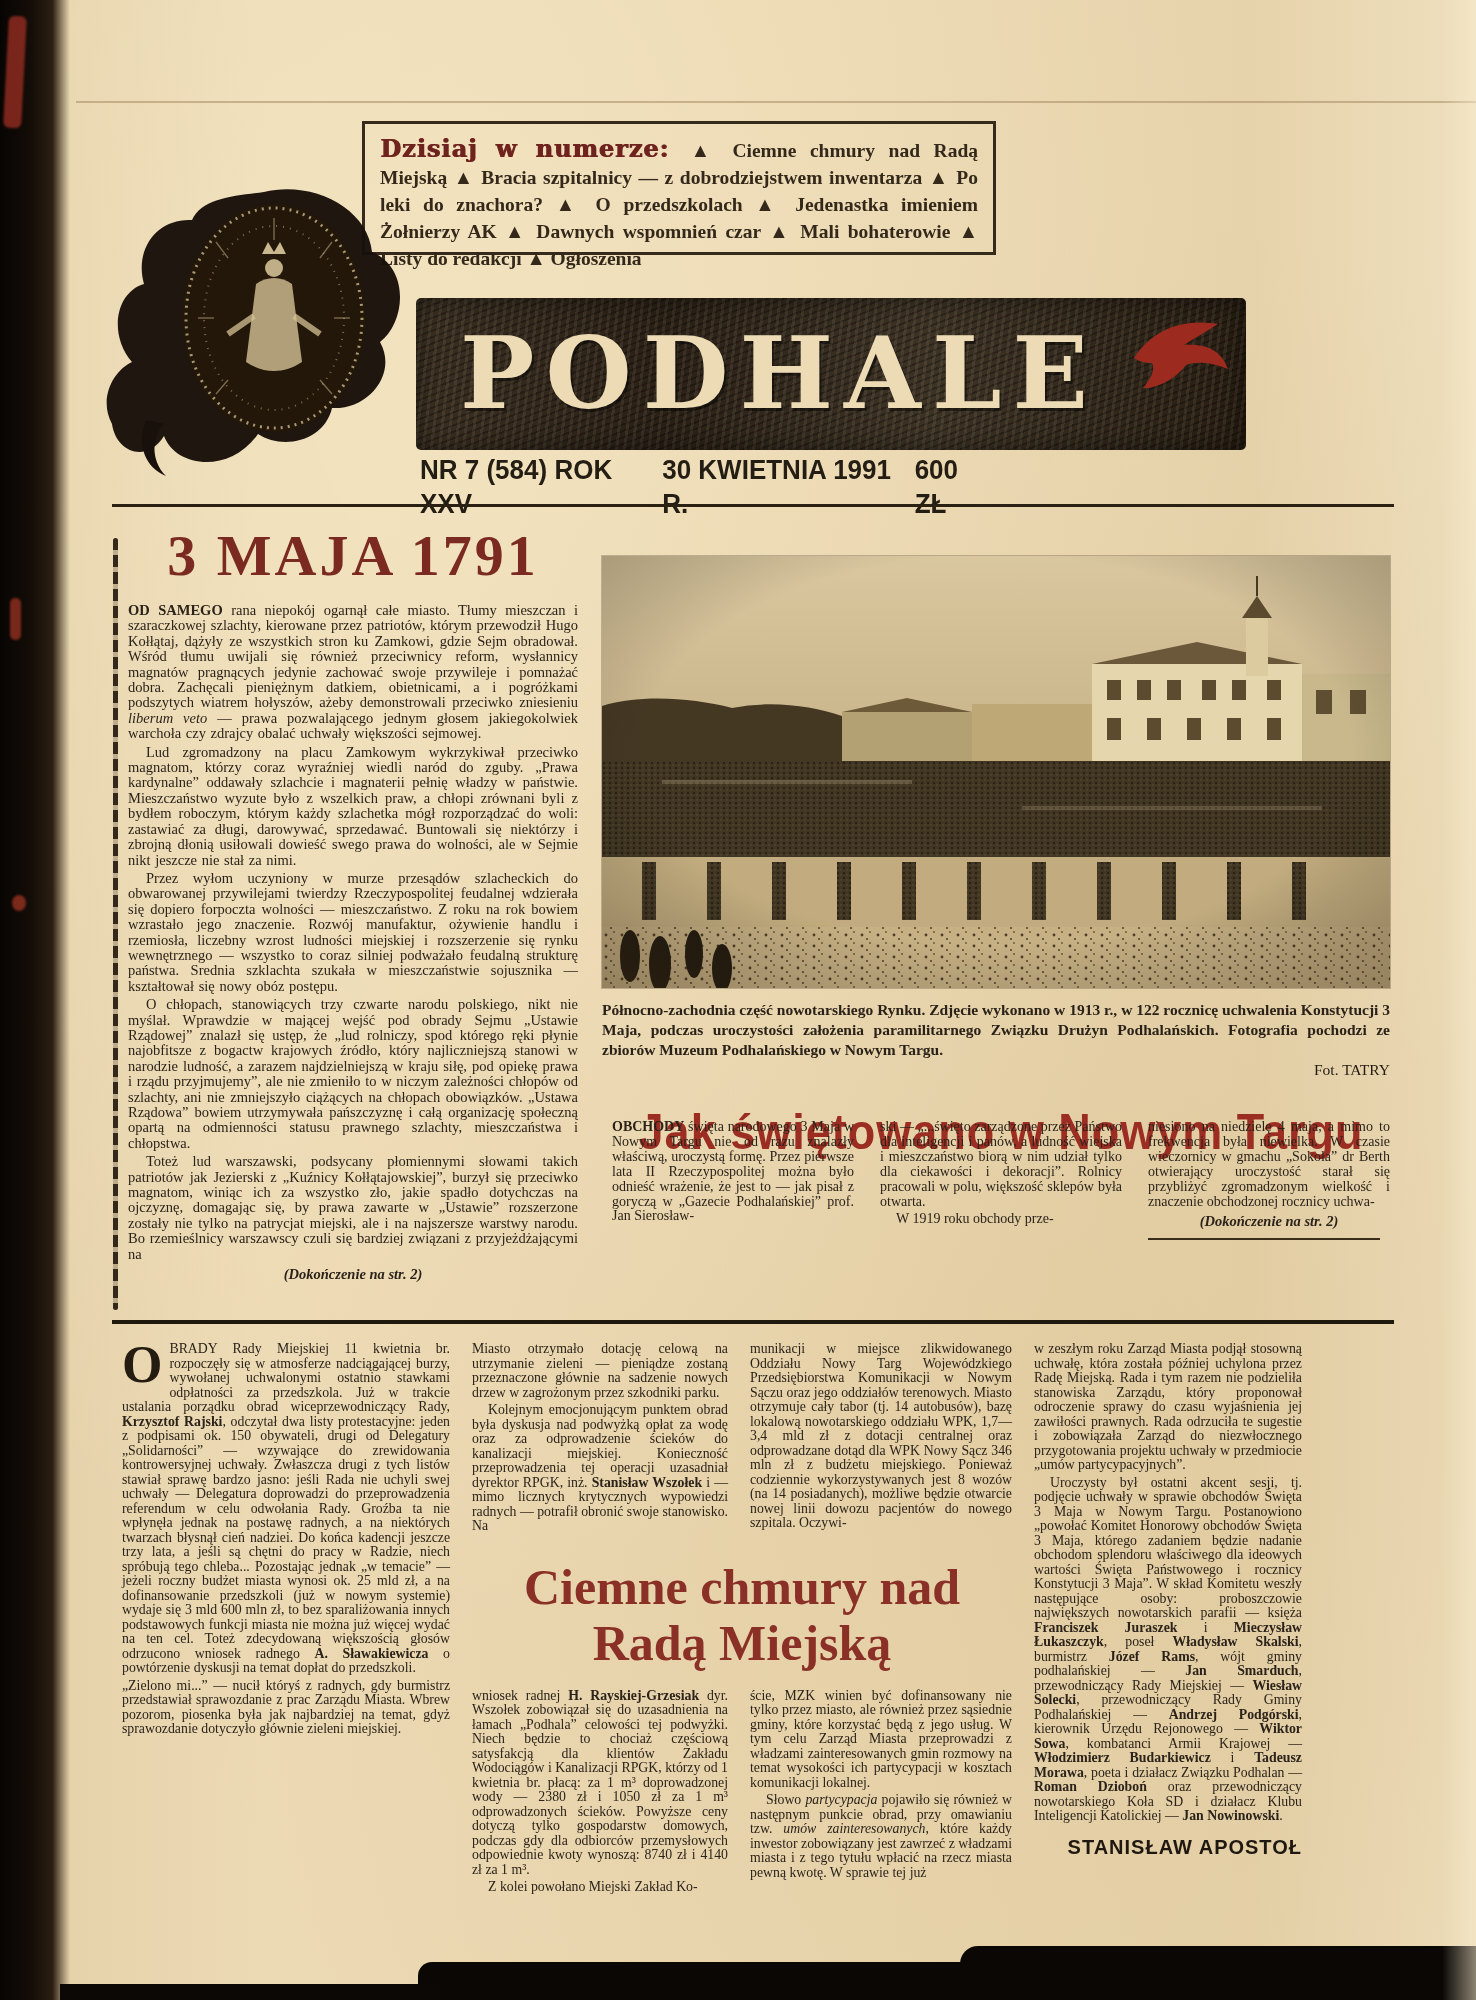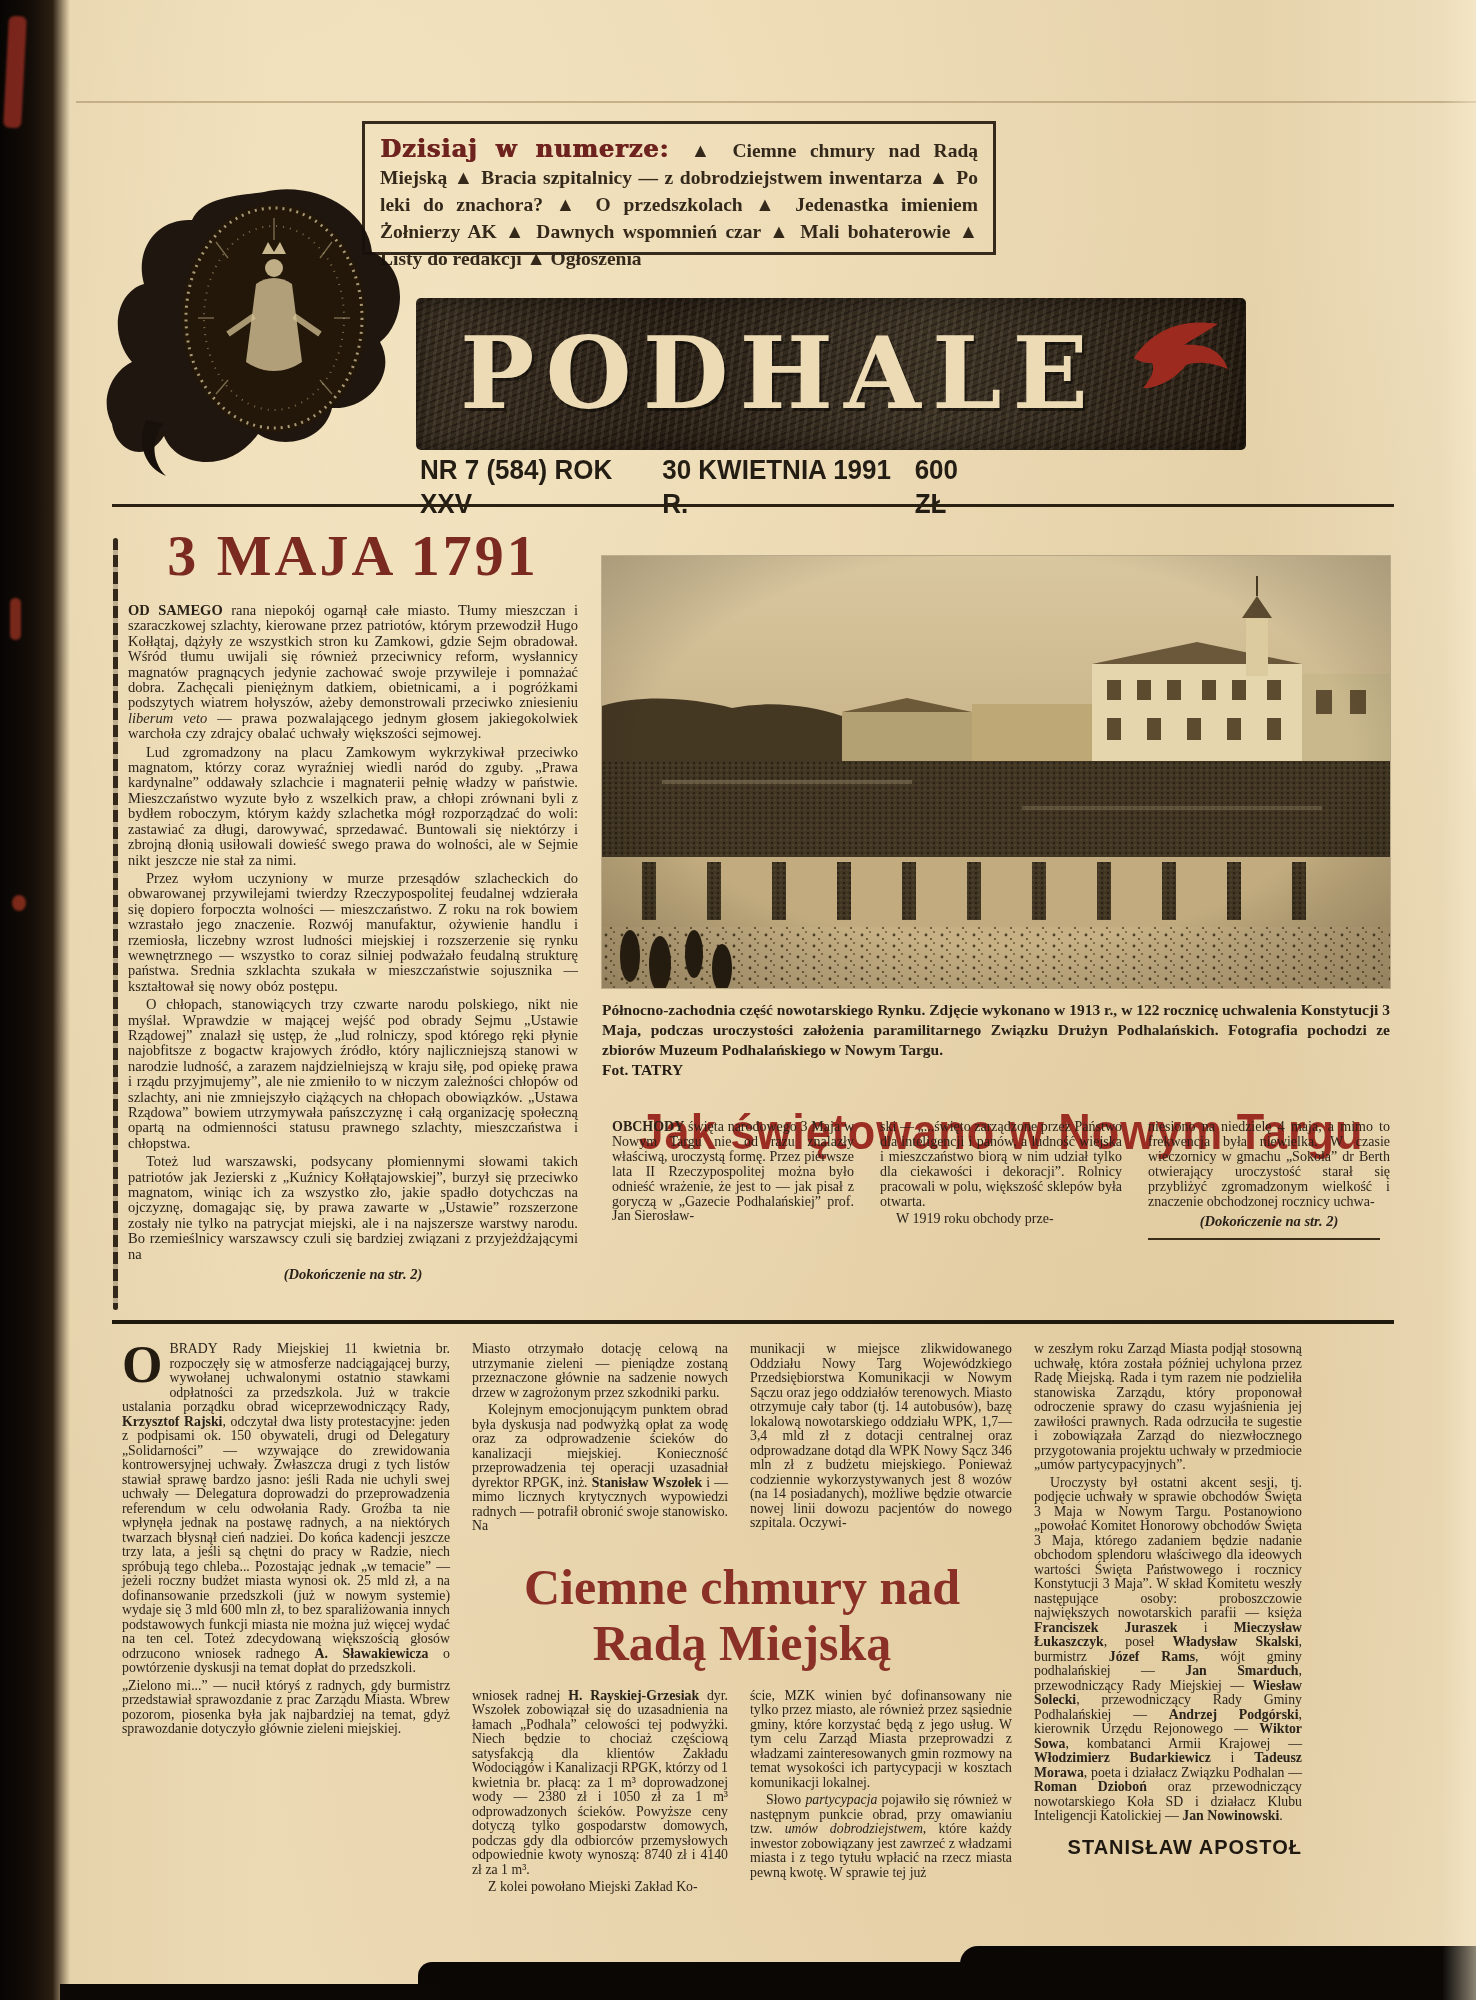--- a/index.html
+++ b/index.html
@@ -51,21 +51,21 @@
   .art1 h2{margin:6px 0 14px 0;text-align:center;font-size:58px;letter-spacing:3px;
     color:#7b2a22;font-weight:700;font-family:"Liberation Serif",serif;}
   .news p{margin:0 0 3px 0;text-align:justify;}
   .art1 p{font-size:14.5px;line-height:15.4px;word-spacing:1px;}
   .art1 p + p{text-indent:18px;}
   .cont-note{text-align:center;font-weight:700;font-size:14.5px;margin-top:4px;}
   
   .photo{position:absolute;left:602px;top:556px;width:788px;height:432px;outline:1px solid rgba(40,28,14,.25);}
   .caption{position:absolute;left:602px;top:1000px;width:788px;font-size:15.5px;
     font-weight:700;line-height:20px;text-align:justify;color:#2a2218;}
-  .credit{text-align:left;font-weight:700;color:#241c12;}
+  .credit{text-align:right;font-weight:400;color:#241c12;}
   
   .art2-head{position:absolute;left:612px;top:1106px;width:778px;text-align:center;
     font-family:"Liberation Sans",sans-serif;font-weight:700;font-size:45px;
     color:#9c2d23;transform:scaleY(1.12);letter-spacing:1px;}
   .art2-cols{position:absolute;left:612px;top:1120px;width:778px;display:flex;gap:26px;}
   .art2-cols .col{flex:1;}
   .art2-cols p{font-size:14px;line-height:14.9px;}
   .art2-cols p + p{text-indent:16px;}
   .endrule{border-top:2px solid #3a2d1a;margin-top:8px;width:96%;}
   .rule-thick{position:absolute;left:112px;top:1320px;width:1282px;height:4px;background:#1f180d;}
@@ -264,21 +264,21 @@
     <div class="b-c3top">
       <p>munikacji w miejsce zlikwidowanego Oddziału Nowy Targ Wojewódzkiego Przedsiębiorstwa Komunikacji w Nowym Sączu oraz jego oddziałów terenowych. Miasto otrzymuje cały tabor (tj. 14 autobusów), bazę lokalową nowotarskiego oddziału WPK, 1,7—3,4 mld zł z dotacji centralnej oraz odprowadzane dotąd dla WPK Nowy Sącz 346 mln zł z budżetu miejskiego. Ponieważ codziennie wykorzystywanych jest 8 wozów (na 14 posiadanych), możliwe będzie otwarcie nowej linii dowozu pacjentów do nowego szpitala. Oczywi-</p>
     </div>
     <div class="b-head">Ciemne chmury nad Radą Miejską</div>
     <div class="b-c2bot">
       <p>wniosek radnej <b>H. Rayskiej-Grzesiak</b> dyr. Wszołek zobowiązał się do uzasadnienia na łamach „Podhala” celowości tej podwyżki. Niech będzie to chociaż częściową satysfakcją dla klientów Zakładu Wodociągów i Kanalizacji RPGK, którzy od 1 kwietnia br. płacą: za 1 m³ doprowadzonej wody — 2380 zł i 1050 zł za 1 m³ odprowadzonych ścieków. Powyższe ceny dotyczą tylko gospodarstw domowych, podczas gdy dla odbiorców przemysłowych odpowiednie kwoty wynoszą: 8740 zł i 4140 zł za 1 m³.</p>
       <p>Z kolei powołano Miejski Zakład Ko-</p>
     </div>
     <div class="b-c3bot">
       <p>ście, MZK winien być dofinansowany nie tylko przez miasto, ale również przez sąsiednie gminy, które korzystać będą z jego usług. W tym celu Zarząd Miasta przeprowadzi z władzami zainteresowanych gmin rozmowy na temat wysokości ich partycypacji w kosztach komunikacji lokalnej.</p>
-      <p>Słowo <i>partycypacja</i> pojawiło się również w następnym punkcie obrad, przy omawianiu tzw. <i>umów dobrodziejstwem</i>, które każdy inwestor zobowiązany jest zawrzeć z władzami miasta i z tego tytułu wpłacić na rzecz miasta pewną kwotę. W sprawie tej już</p>
+      <p>Słowo <i>partycypacja</i> pojawiło się również w następnym punkcie obrad, przy omawianiu tzw. <i>umów zainteresowanych</i>, które każdy inwestor zobowiązany jest zawrzeć z władzami miasta i z tego tytułu wpłacić na rzecz miasta pewną kwotę. W sprawie tej już</p>
     </div>
     <div class="b-col4">
       <p>w zeszłym roku Zarząd Miasta podjął stosowną uchwałę, która została później uchylona przez Radę Miejską. Rada i tym razem nie podzieliła stanowiska Zarządu, który proponował odroczenie sprawy do czasu wyjaśnienia jej zawiłości prawnych. Rada odrzuciła te sugestie i zobowiązała Zarząd do niezwłocznego przygotowania projektu uchwały w przedmiocie „umów partycypacyjnych”.</p>
       <p>Uroczysty był ostatni akcent sesji, tj. podjęcie uchwały w sprawie obchodów Święta 3 Maja w Nowym Targu. Postanowiono „powołać Komitet Honorowy obchodów Święta 3 Maja, którego zadaniem będzie nadanie obchodom splendoru właściwego dla ideowych wartości Święta Państwowego i rocznicy Konstytucji 3 Maja”. W skład Komitetu weszły następujące osoby: proboszczowie największych nowotarskich parafii — księża <b>Franciszek Juraszek</b> i <b>Mieczysław Łukaszczyk</b>, poseł <b>Władysław Skalski</b>, burmistrz <b>Józef Rams</b>, wójt gminy podhalańskiej — <b>Jan Smarduch</b>, przewodniczący Rady Miejskiej — <b>Wiesław Solecki</b>, przewodniczący Rady Gminy Podhalańskiej — <b>Andrzej Podgórski</b>, kierownik Urzędu Rejonowego — <b>Wiktor Sowa</b>, kombatanci Armii Krajowej — <b>Włodzimierz Budarkiewicz</b> i <b>Tadeusz Morawa</b>, poeta i działacz Związku Podhalan — <b>Roman Dzioboń</b> oraz przewodniczący nowotarskiego Koła SD i działacz Klubu Inteligencji Katolickiej — <b>Jan Nowinowski</b>.</p>
       <div class="signature">STANISŁAW APOSTOŁ</div>
     </div>
   </div>
 
   <div class="scan-left"></div>
   <div class="red-smudge-a"></div>

